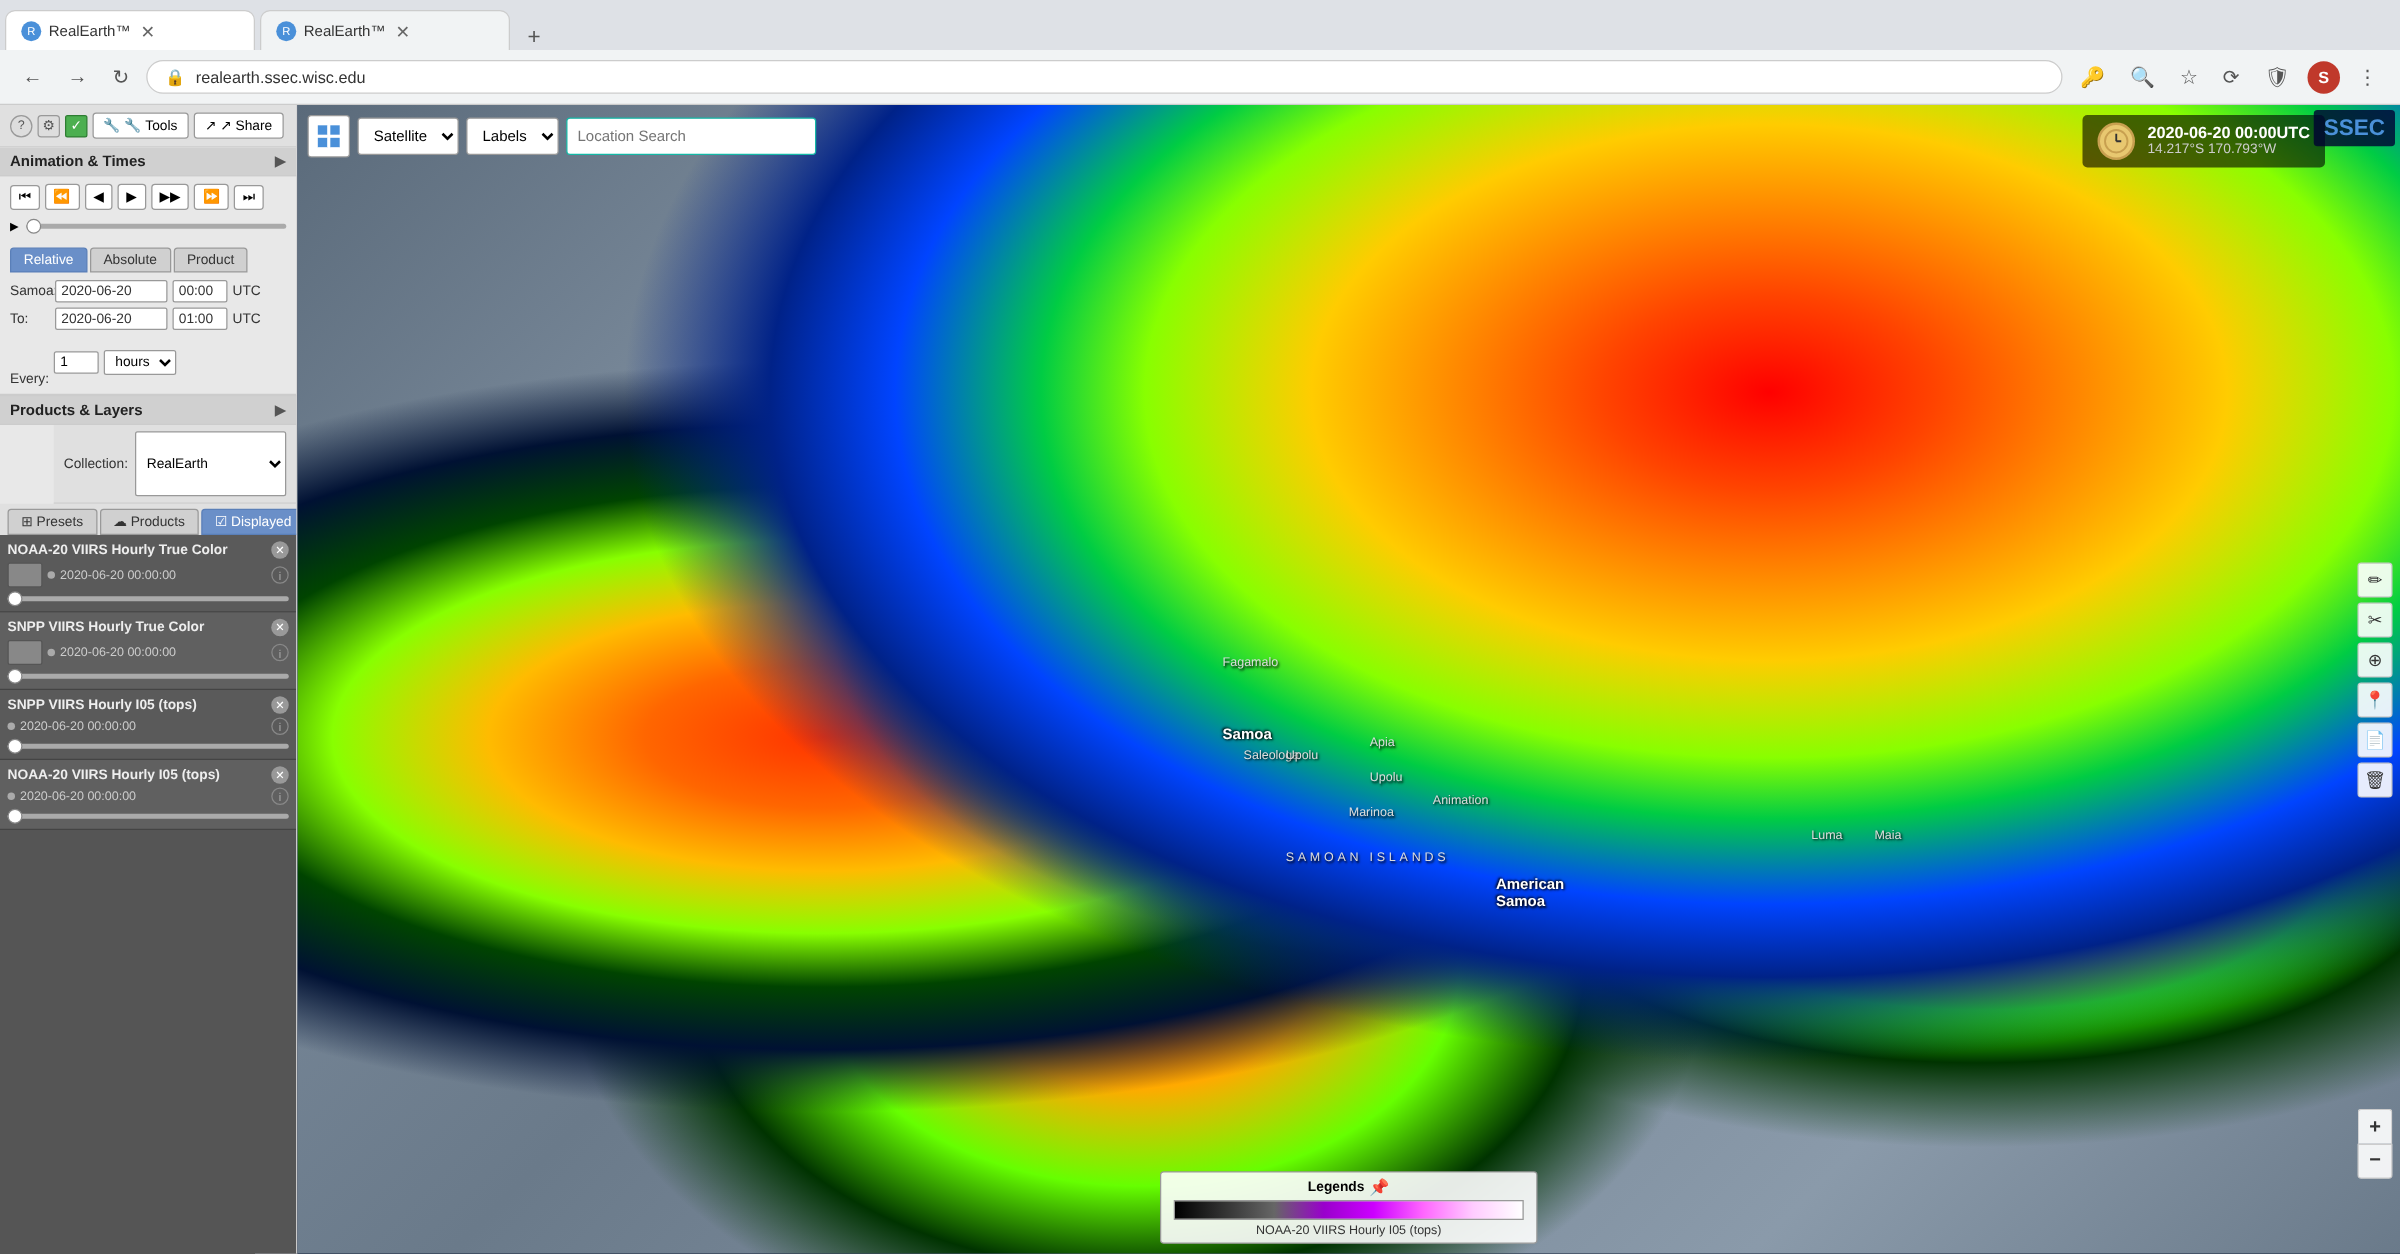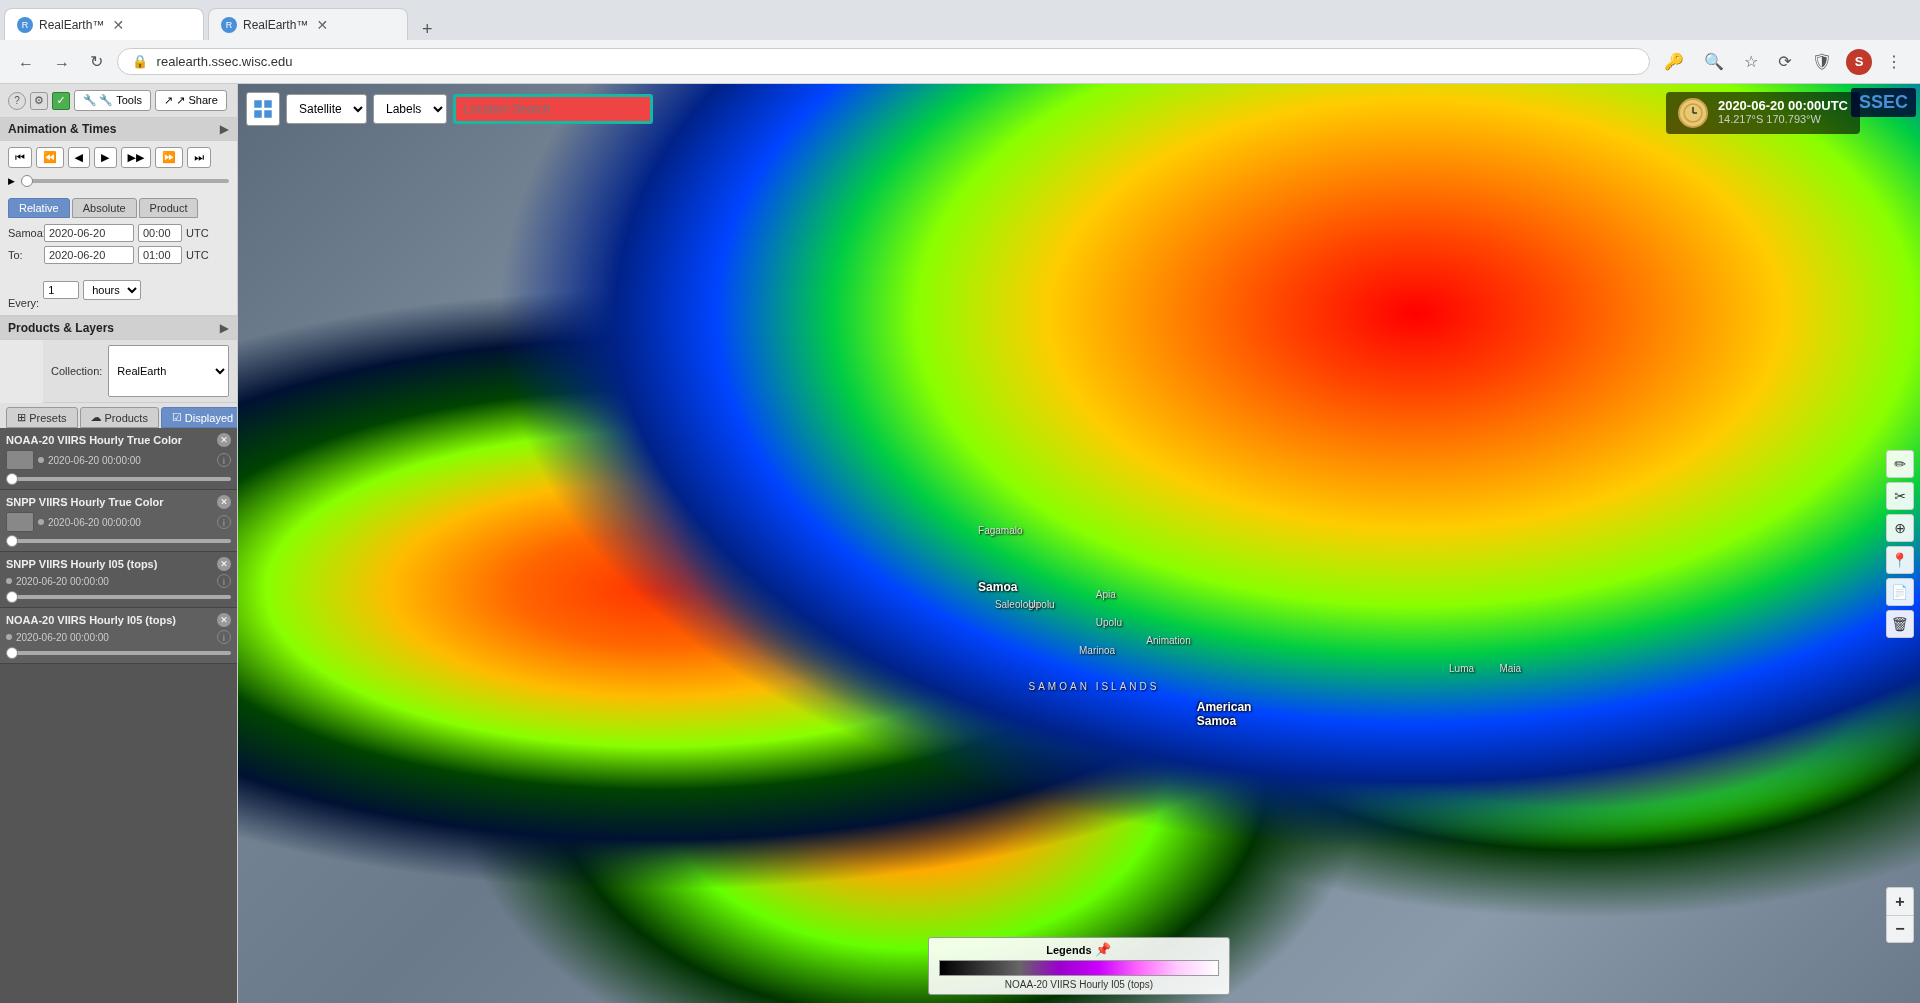--- a/index.html
+++ b/index.html
@@ -83,21 +83,21 @@
     
     .map-area { flex: 1; position: relative; overflow: hidden; background: #2a3f5f; }
 
     .map-bg { width: 100%; height: 100%; position: relative; }
 
     
     .map-toolbar { position: absolute; top: 8px; left: 8px; display: flex; align-items: center; gap: 6px; z-index: 10; }
     .map-grid-btn { background: #fff; border: 1px solid #999; border-radius: 3px; padding: 4px; cursor: pointer; display: flex; align-items: center; justify-content: center; width: 34px; height: 34px; }
     .map-satellite-select { background: #fff; border: 1px solid #999; border-radius: 3px; padding: 4px 8px; font-size: 12px; cursor: pointer; height: 30px; }
     .map-labels-select { background: #fff; border: 1px solid #999; border-radius: 3px; padding: 4px 8px; font-size: 12px; cursor: pointer; height: 30px; }
-    .map-search { background: #ef4444; border: 3px solid #14b8a6; border-radius: 3px; padding: 4px 8px; font-size: 12px; width: 200px; height: 30px; }
+    .map-search { background: #ffffff; border: 1px solid #14b8a6; border-radius: 3px; padding: 4px 8px; font-size: 12px; width: 200px; height: 30px; }
 
     
     .map-time-display { position: absolute; top: 8px; right: 60px; background: rgba(0,0,0,0.6); color: white; padding: 6px 12px; border-radius: 4px; display: flex; gap: 10px; z-index: 10; }
     .clock-icon { width: 30px; height: 30px; border-radius: 50%; background: #e8c870; border: 2px solid #c8a050; display: flex; align-items: center; justify-content: center; }
     .time-text { font-size: 13px; font-weight: bold; }
     .coords-text { font-size: 11px; color: #ccc; }
 
     
     .ssec-logo { position: absolute; top: 4px; right: 4px; background: rgba(0,0,50,0.8); color: #4a90d9; font-size: 18px; font-weight: bold; padding: 4px 8px; border-radius: 3px; z-index: 10; }
 

